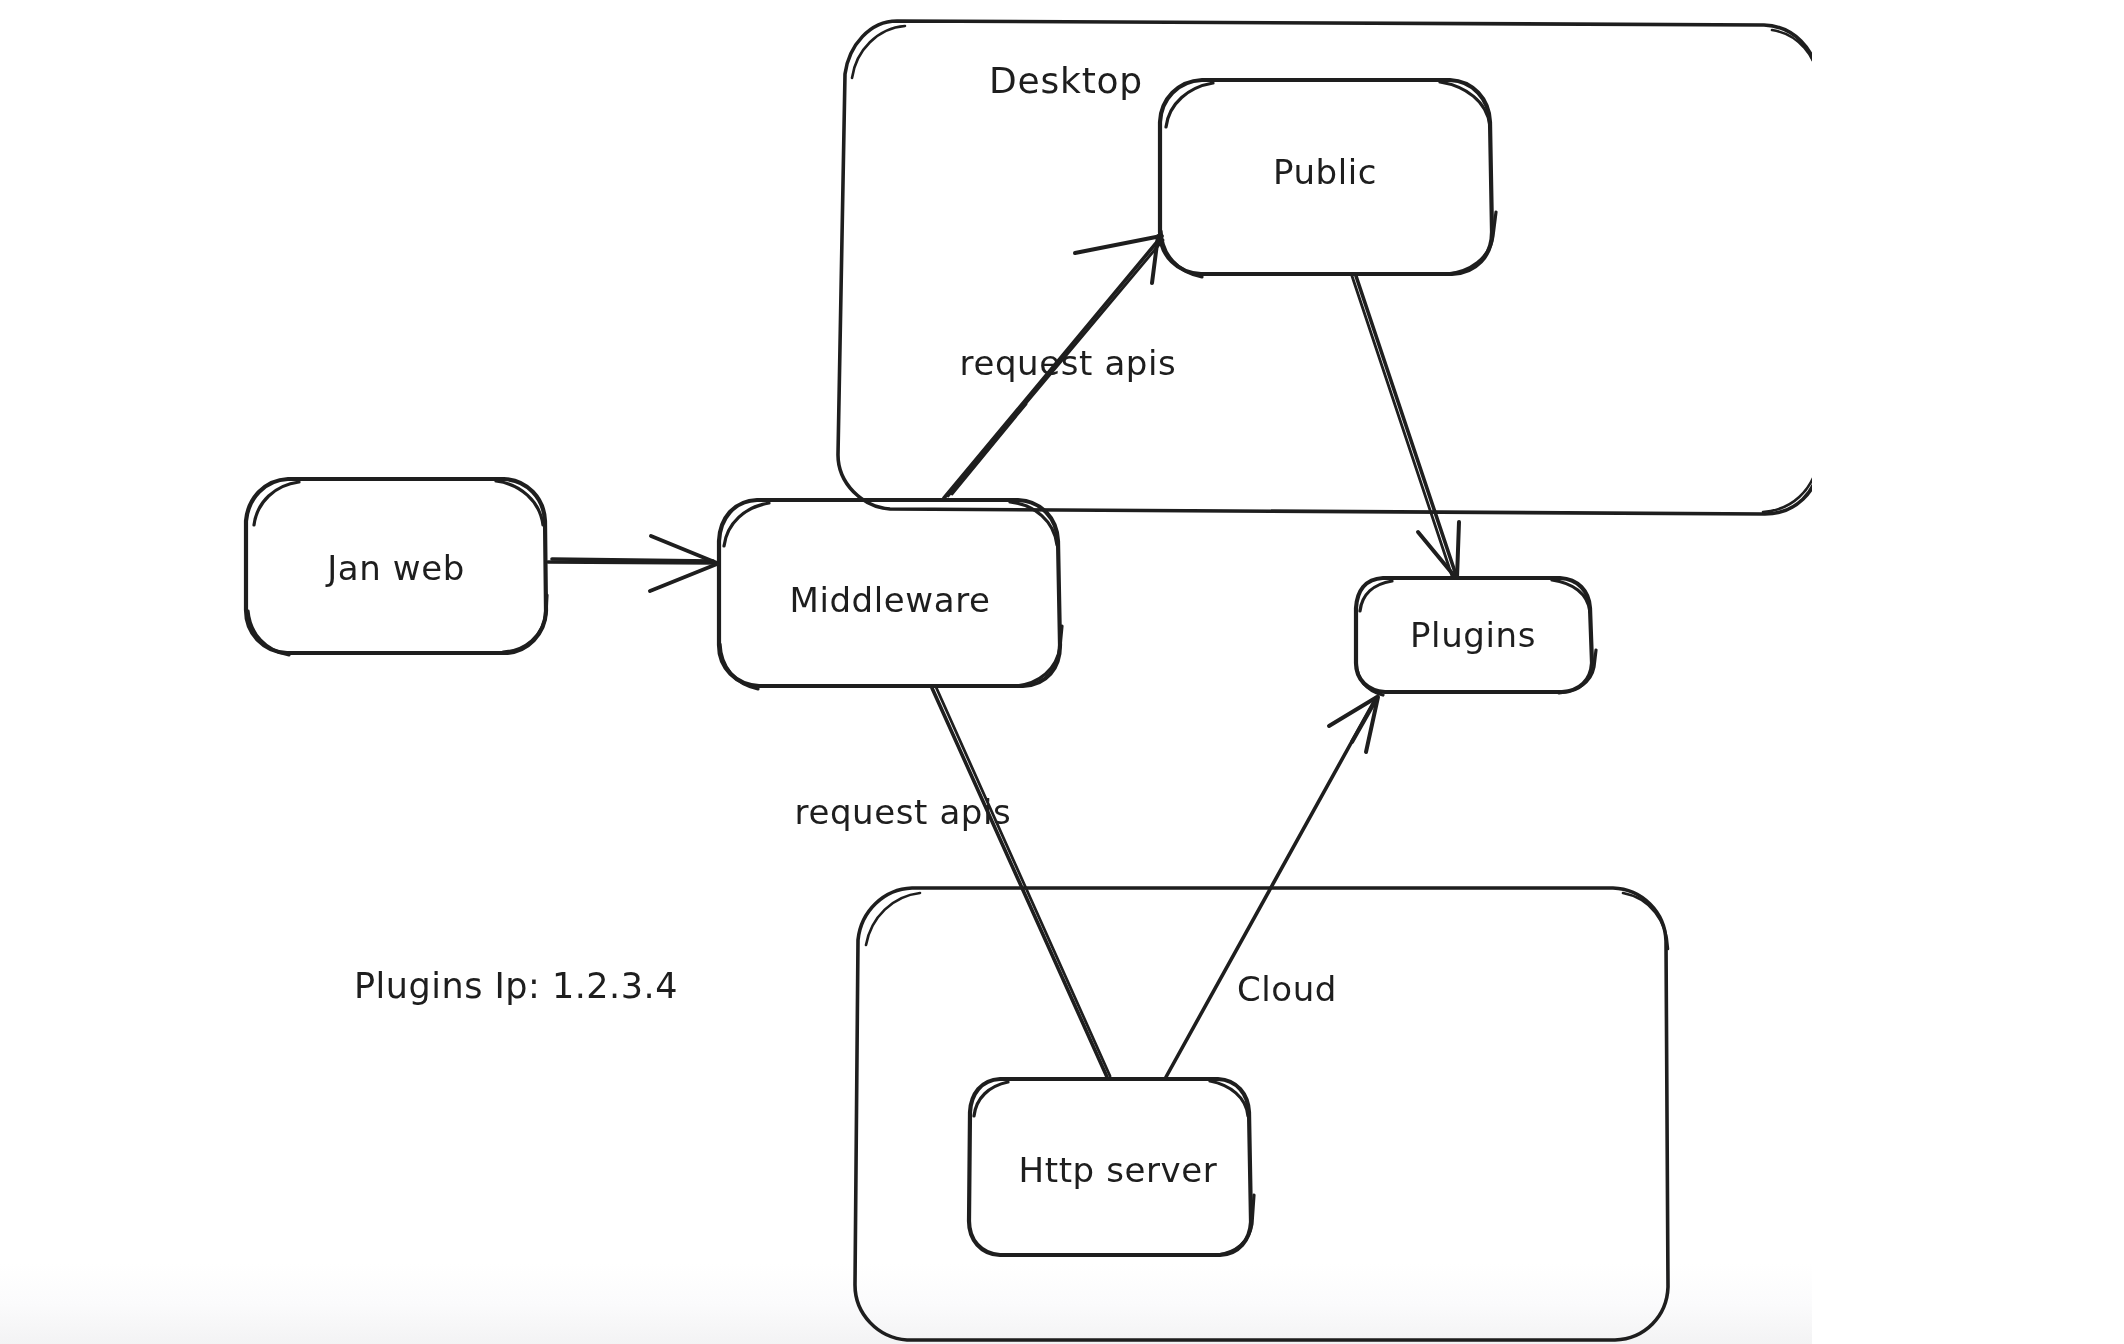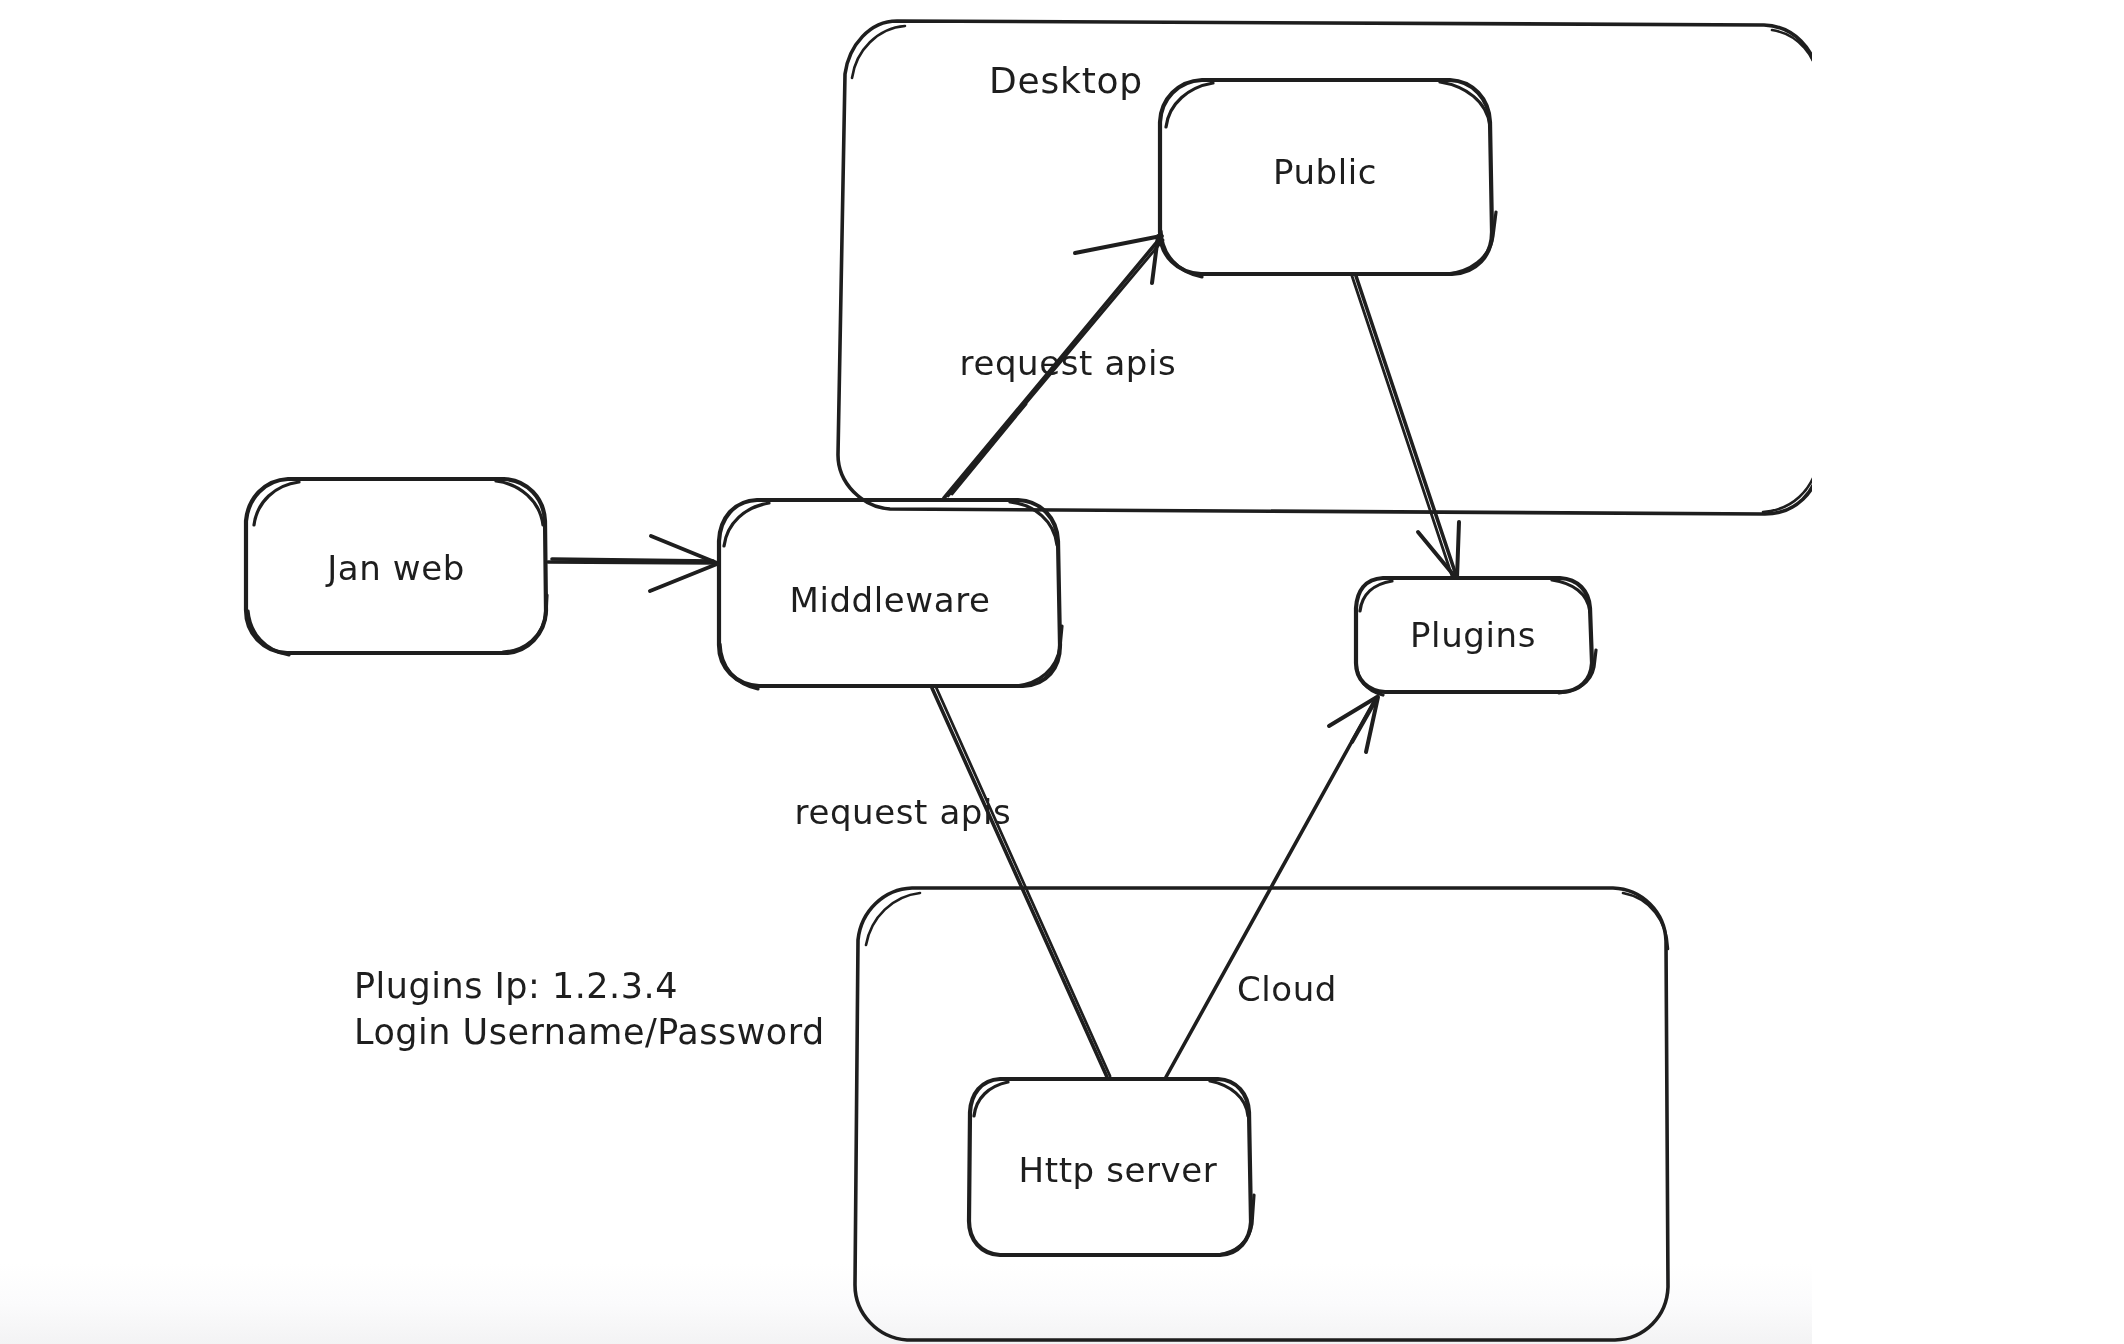--- a/index.html
+++ b/index.html
@@ -275,16 +275,15 @@
   <div class="node-label" style="left:1473px; top:635px;">Plugins</div>
 
   <div class="node-label" style="left:1118px; top:1170px;">Http server</div>
 
   <div class="edge-label" style="left:1068px; top:363px;">request apis</div>
 
   <div class="edge-label" style="left:903px; top:812px;">request apis</div>
 
   <div class="note-block" style="left:354px; top:963px;">
     <span class="note-line">Plugins Ip: 1.2.3.4</span>
-    <span class="note-line">Login Username/Password</span>
   </div>
 
 </div>
 
 </body></html>

